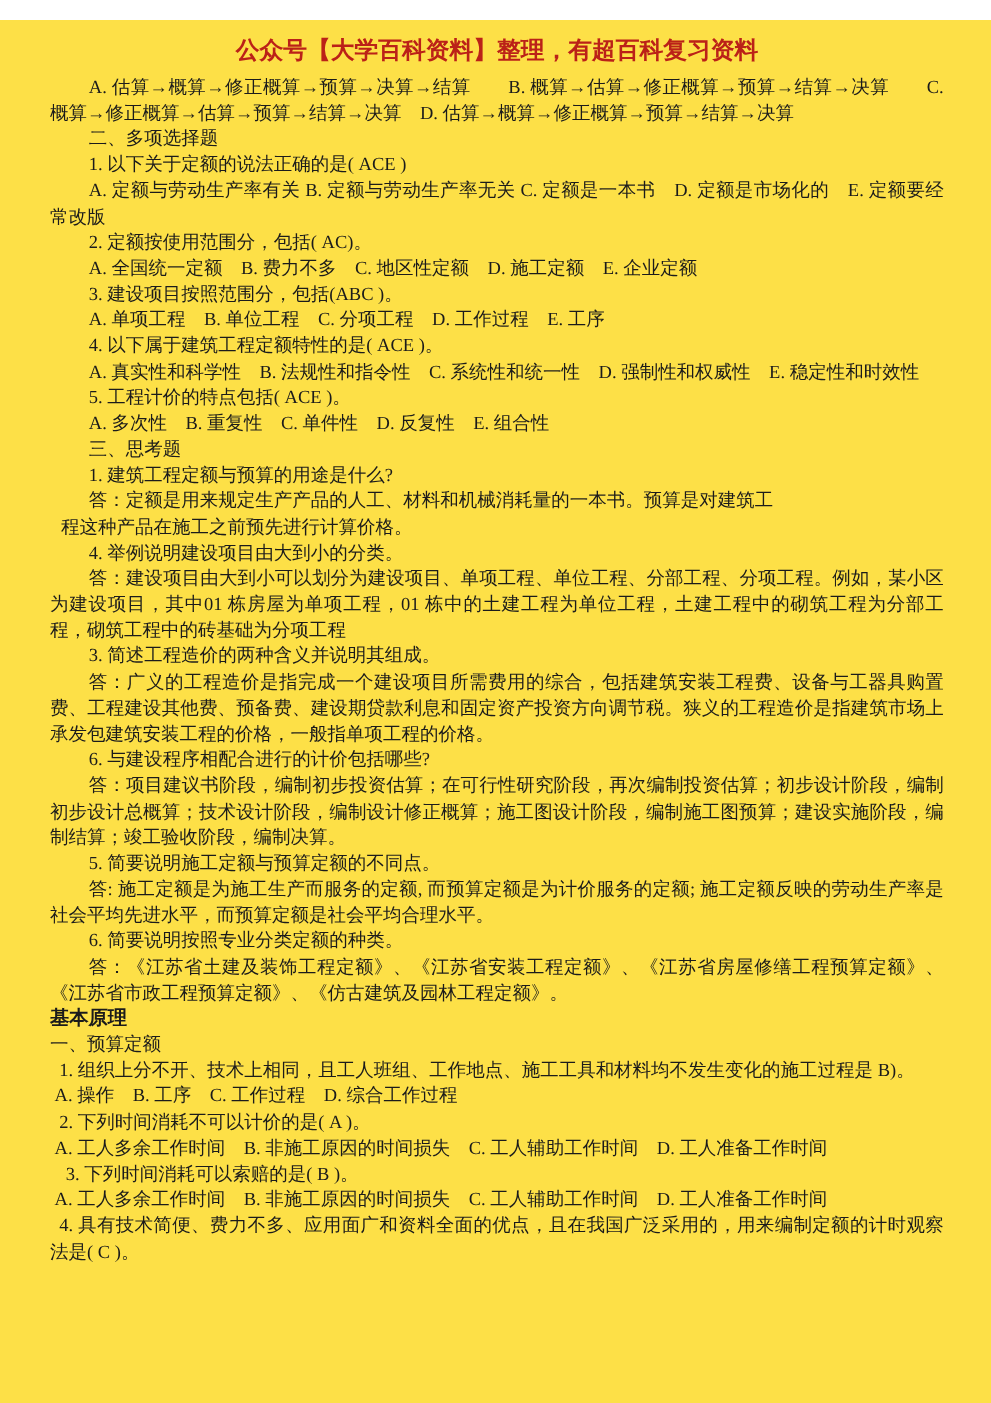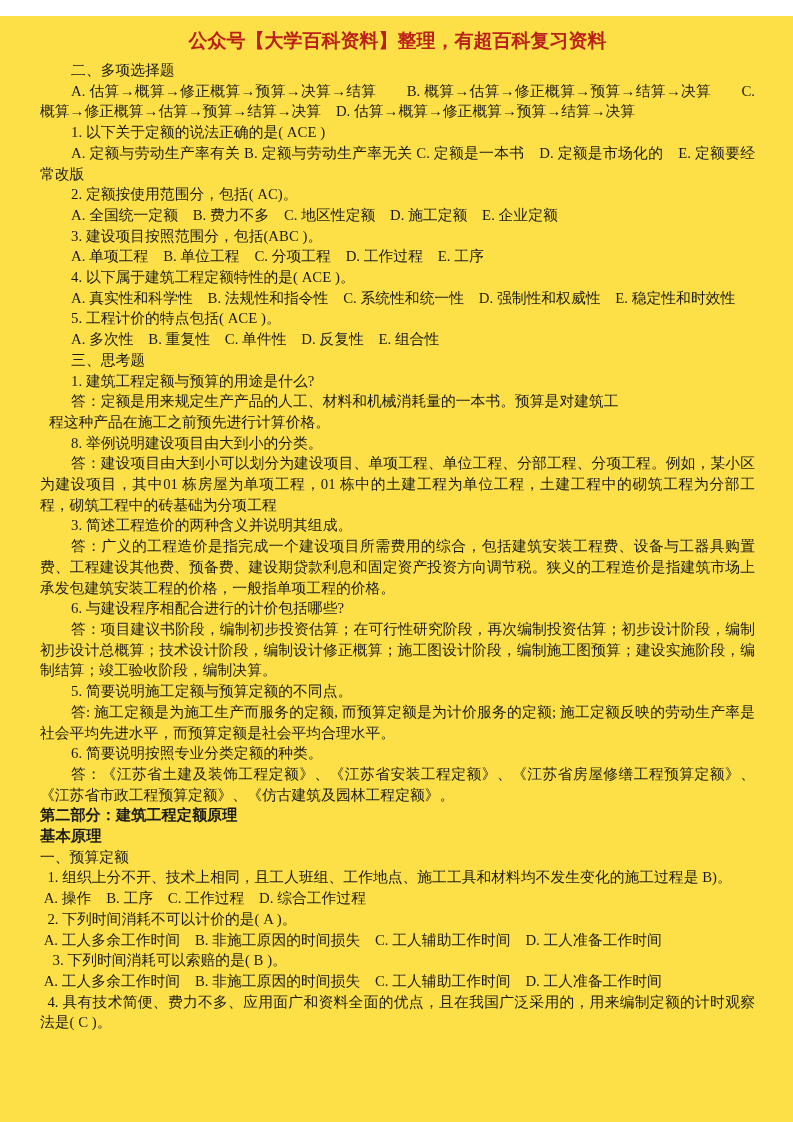--- a/index.html
+++ b/index.html
@@ -22,47 +22,46 @@
   .item{text-indent:0.5em;}
   .item2{text-indent:0.85em;}
   .option{text-indent:0.25em;}
 </style>
 </head>
 <body>
 
 <div class="page" style="color: rgb(27, 27, 27);">
   <h1 class="doc-title" style="color: rgb(187, 33, 24);">公众号【大学百科资料】整理，有超百科复习资料</h1>
   <div>
+      <p class="indent">A. 估算→概算→修正概算→预算→决算→结算　　B. 概算→估算→修正概算→预算→结算→决算　　C. 概算→修正概算→估算→预算→结算→决算　D. 估算→概算→修正概算→预算→结算→决算</p>
       <p class="indent">二、多项选择题</p>
-      <p class="indent">A. 估算→概算→修正概算→预算→决算→结算　　B. 概算→估算→修正概算→预算→结算→决算　　C. 概算→修正概算→估算→预算→结算→决算　D. 估算→概算→修正概算→预算→结算→决算</p>
       <p class="indent">1. 以下关于定额的说法正确的是( ACE )</p>
       <p class="indent">A. 定额与劳动生产率有关 B. 定额与劳动生产率无关 C. 定额是一本书　D. 定额是市场化的　E. 定额要经常改版</p>
       <p class="indent">2. 定额按使用范围分，包括( AC)。</p>
       <p class="indent">A. 全国统一定额　B. 费力不多　C. 地区性定额　D. 施工定额　E. 企业定额</p>
       <p class="indent">3. 建设项目按照范围分，包括(ABC )。</p>
       <p class="indent">A. 单项工程　B. 单位工程　C. 分项工程　D. 工作过程　E. 工序</p>
       <p class="indent">4. 以下属于建筑工程定额特性的是( ACE )。</p>
       <p class="indent">A. 真实性和科学性　B. 法规性和指令性　C. 系统性和统一性　D. 强制性和权威性　E. 稳定性和时效性</p>
       <p class="indent">5. 工程计价的特点包括( ACE )。</p>
       <p class="indent">A. 多次性　B. 重复性　C. 单件性　D. 反复性　E. 组合性</p>
       <p class="indent">三、思考题</p>
       <p class="indent">1. 建筑工程定额与预算的用途是什么?</p>
       <p class="indent">答：定额是用来规定生产产品的人工、材料和机械消耗量的一本书。预算是对建筑工</p>
       <p class="half">程这种产品在施工之前预先进行计算价格。</p>
-      <p class="indent">8. 举例说明建设项目由大到小的分类。</p>
+      <p class="indent">4. 举例说明建设项目由大到小的分类。</p>
       <p class="indent">答：建设项目由大到小可以划分为建设项目、单项工程、单位工程、分部工程、分项工程。例如，某小区为建设项目，其中01 栋房屋为单项工程，01 栋中的土建工程为单位工程，土建工程中的砌筑工程为分部工程，砌筑工程中的砖基础为分项工程</p>
       <p class="indent">3. 简述工程造价的两种含义并说明其组成。</p>
       <p class="indent">答：广义的工程造价是指完成一个建设项目所需费用的综合，包括建筑安装工程费、设备与工器具购置费、工程建设其他费、预备费、建设期贷款利息和固定资产投资方向调节税。狭义的工程造价是指建筑市场上承发包建筑安装工程的价格，一般指单项工程的价格。</p>
       <p class="indent">6. 与建设程序相配合进行的计价包括哪些?</p>
       <p class="indent">答：项目建议书阶段，编制初步投资估算；在可行性研究阶段，再次编制投资估算；初步设计阶段，编制初步设计总概算；技术设计阶段，编制设计修正概算；施工图设计阶段，编制施工图预算；建设实施阶段，编制结算；竣工验收阶段，编制决算。</p>
       <p class="indent">5. 简要说明施工定额与预算定额的不同点。</p>
       <p class="indent">答: 施工定额是为施工生产而服务的定额, 而预算定额是为计价服务的定额; 施工定额反映的劳动生产率是社会平均先进水平，而预算定额是社会平均合理水平。</p>
       <p class="indent">6. 简要说明按照专业分类定额的种类。</p>
       <p class="indent">答：《江苏省土建及装饰工程定额》、《江苏省安装工程定额》、《江苏省房屋修缮工程预算定额》、《江苏省市政工程预算定额》、《仿古建筑及园林工程定额》。</p>
-      <p class="part-heading">第二部分：建筑工程定额原理</p>
       <p class="center-heading">基本原理</p>
       <p class="flush">一、预算定额</p>
       <p class="item">1. 组织上分不开、技术上相同，且工人班组、工作地点、施工工具和材料均不发生变化的施工过程是 B)。</p>
       <p class="option">A. 操作　B. 工序　C. 工作过程　D. 综合工作过程</p>
       <p class="item">2. 下列时间消耗不可以计价的是( A )。</p>
       <p class="option">A. 工人多余工作时间　B. 非施工原因的时间损失　C. 工人辅助工作时间　D. 工人准备工作时间</p>
       <p class="item2">3. 下列时间消耗可以索赔的是( B )。</p>
       <p class="option">A. 工人多余工作时间　B. 非施工原因的时间损失　C. 工人辅助工作时间　D. 工人准备工作时间</p>
       <p class="item">4. 具有技术简便、费力不多、应用面广和资料全面的优点，且在我国广泛采用的，用来编制定额的计时观察法是( C )。</p>
     </div>

